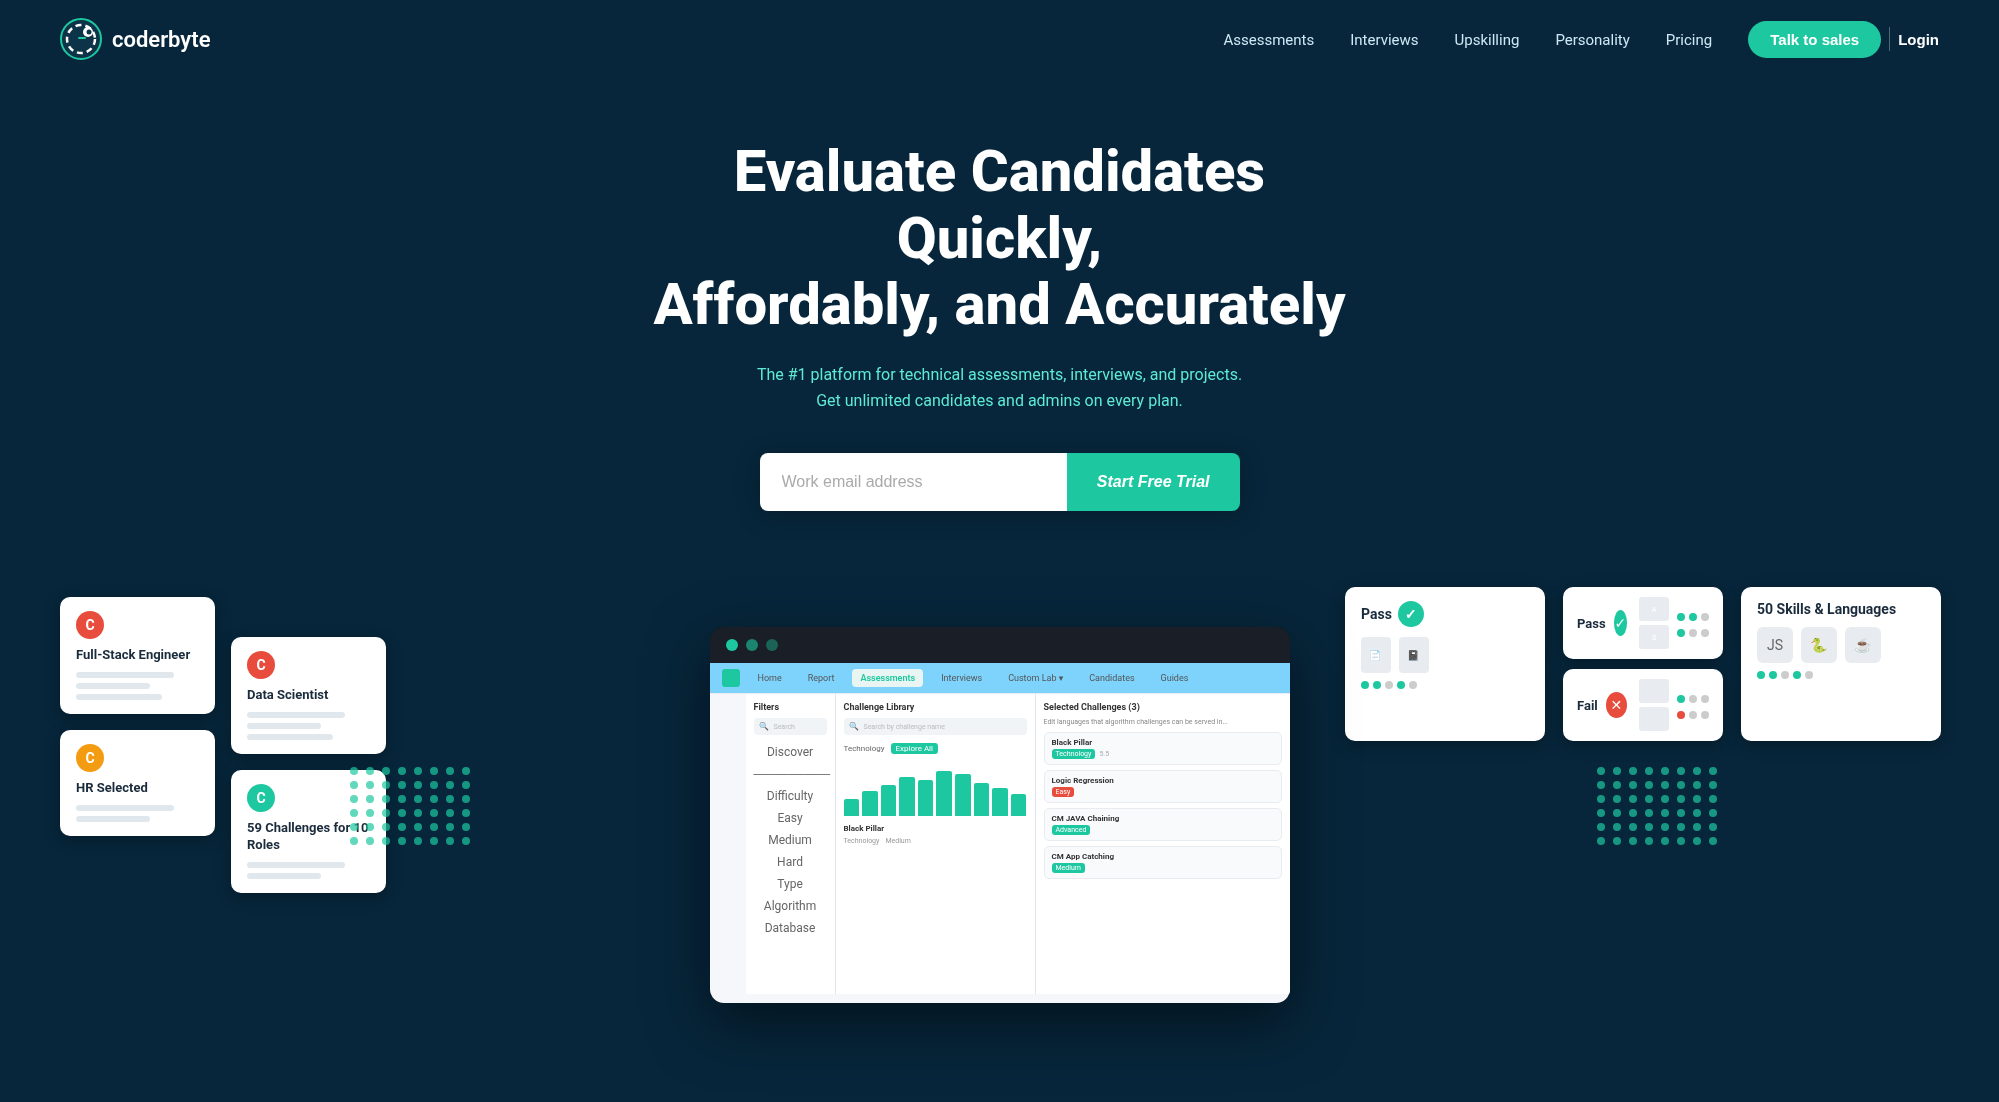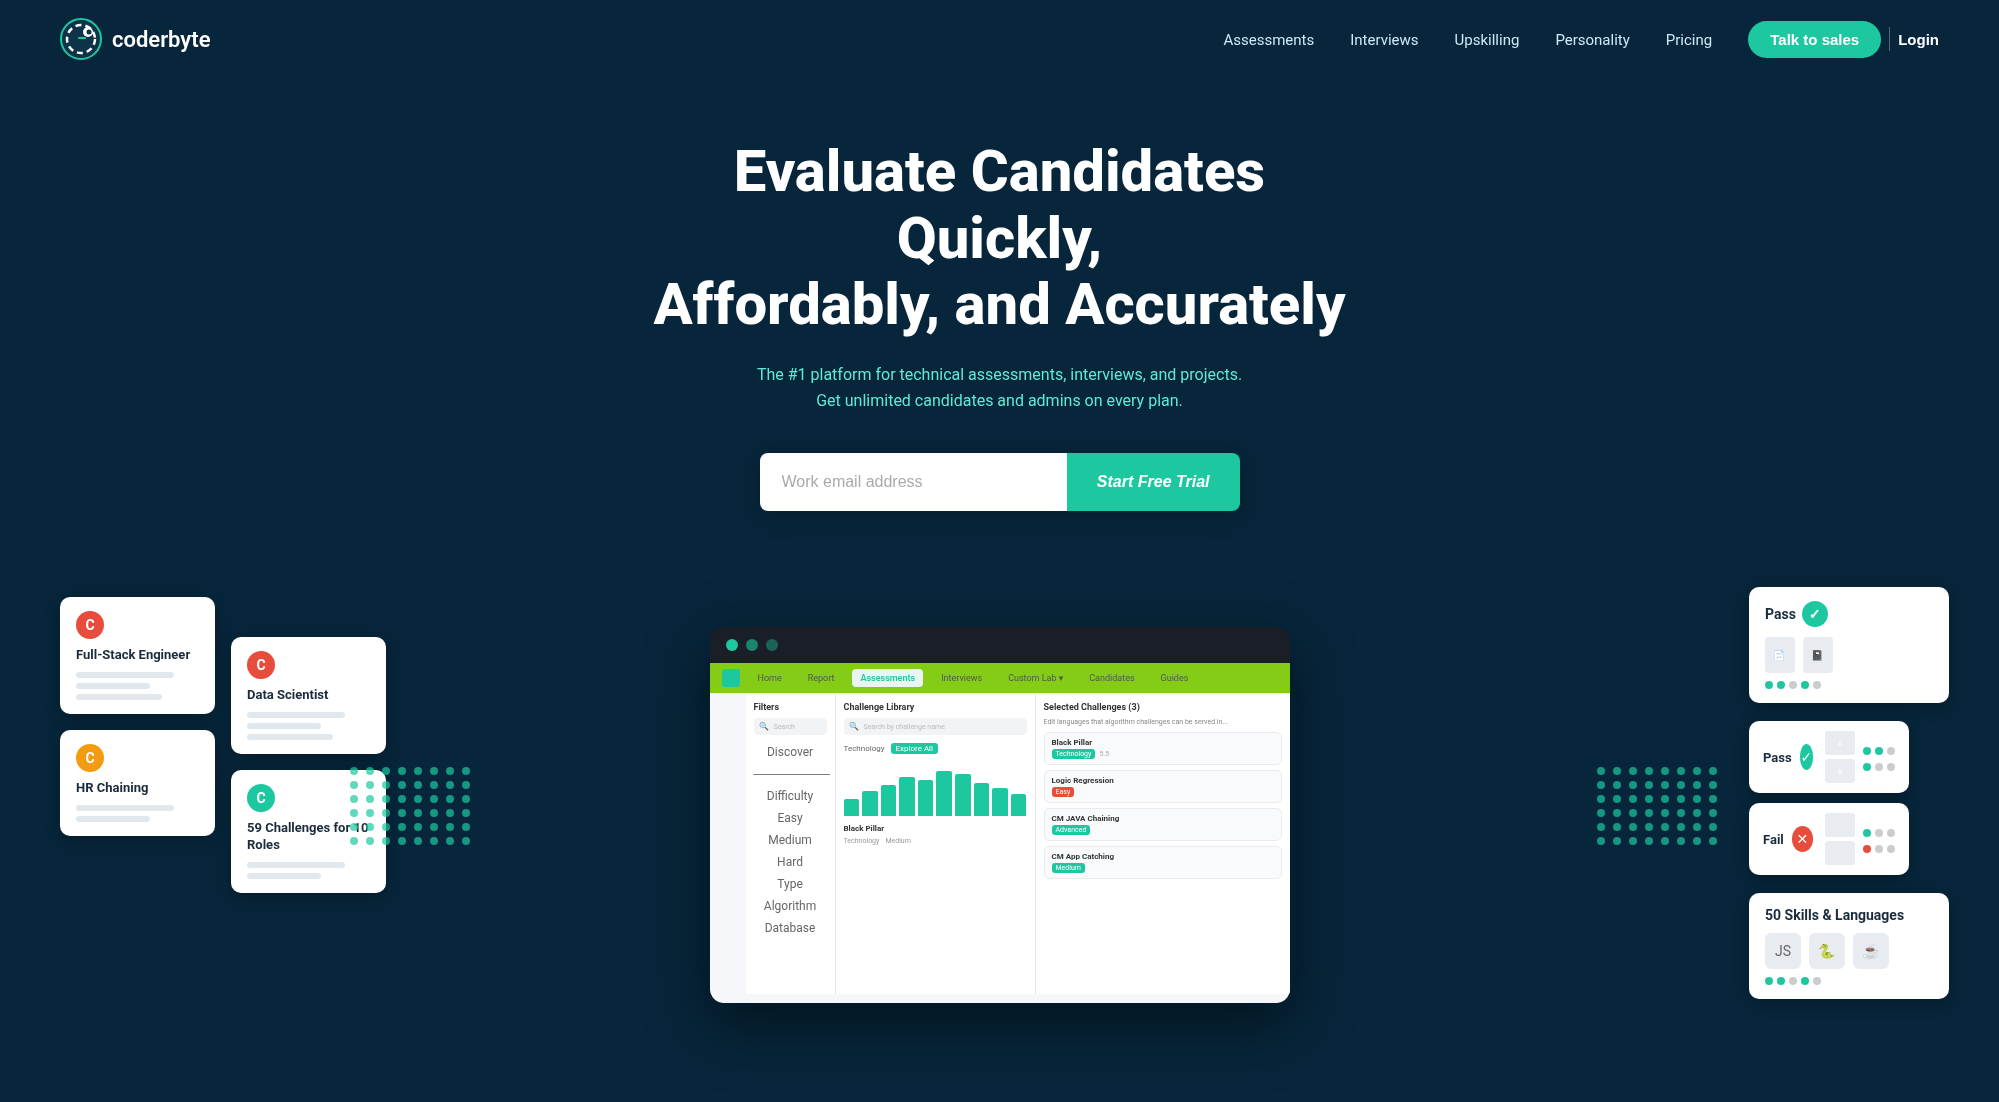--- a/index.html
+++ b/index.html
@@ -239,21 +239,21 @@
 
     .mockup-content {
       background: #f5f7fa;
       min-height: 340px;
       position: relative;
       overflow: hidden;
     }
 
     
     .mockup-nav {
-      background: #84cc16;
+      background: #7dd3fc;
       display: flex;
       align-items: center;
       padding: 6px 12px;
       gap: 10px;
       border-bottom: 1px solid #e8ecf0;
       font-size: 10px;
     }
     .mockup-logo {
       width: 18px;
       height: 18px;
@@ -366,24 +366,23 @@
       background: #e74c3c;
       color: #fff;
       font-size: 7px;
       padding: 1px 4px;
       border-radius: 3px;
     }
 
     
     .floating-cards-right {
       position: absolute;
-      right: 50px;
+      right: 58px;
       top: 20px;
       display: flex;
-      flex-direction: column;
       gap: 18px;
     }
     .result-icon-pass {
       width: 26px;
       height: 26px;
       border-radius: 50%;
       background: #1dc8a0;
       display: flex;
       align-items: center;
       justify-content: center;
@@ -550,21 +549,21 @@
           <div class="card-icon icon-red">C</div>
           <div class="card-title">Full-Stack Engineer</div>
           <div class="card-lines">
             <div class="card-line w80"></div>
             <div class="card-line w60"></div>
             <div class="card-line w70"></div>
           </div>
         </div>
         <div class="mini-card">
           <div class="card-icon icon-orange">C</div>
-          <div class="card-title">HR Chaining</div>
+          <div class="card-title">HR Selected</div>
           <div class="card-lines">
             <div class="card-line w80"></div>
             <div class="card-line w60"></div>
           </div>
         </div>
       </div>
       <div style="display:flex; flex-direction:column; gap:16px; margin-top: 40px;">
         <div class="mini-card">
           <div class="card-icon icon-red">C</div>
           <div class="card-title">Data Scientist</div>

